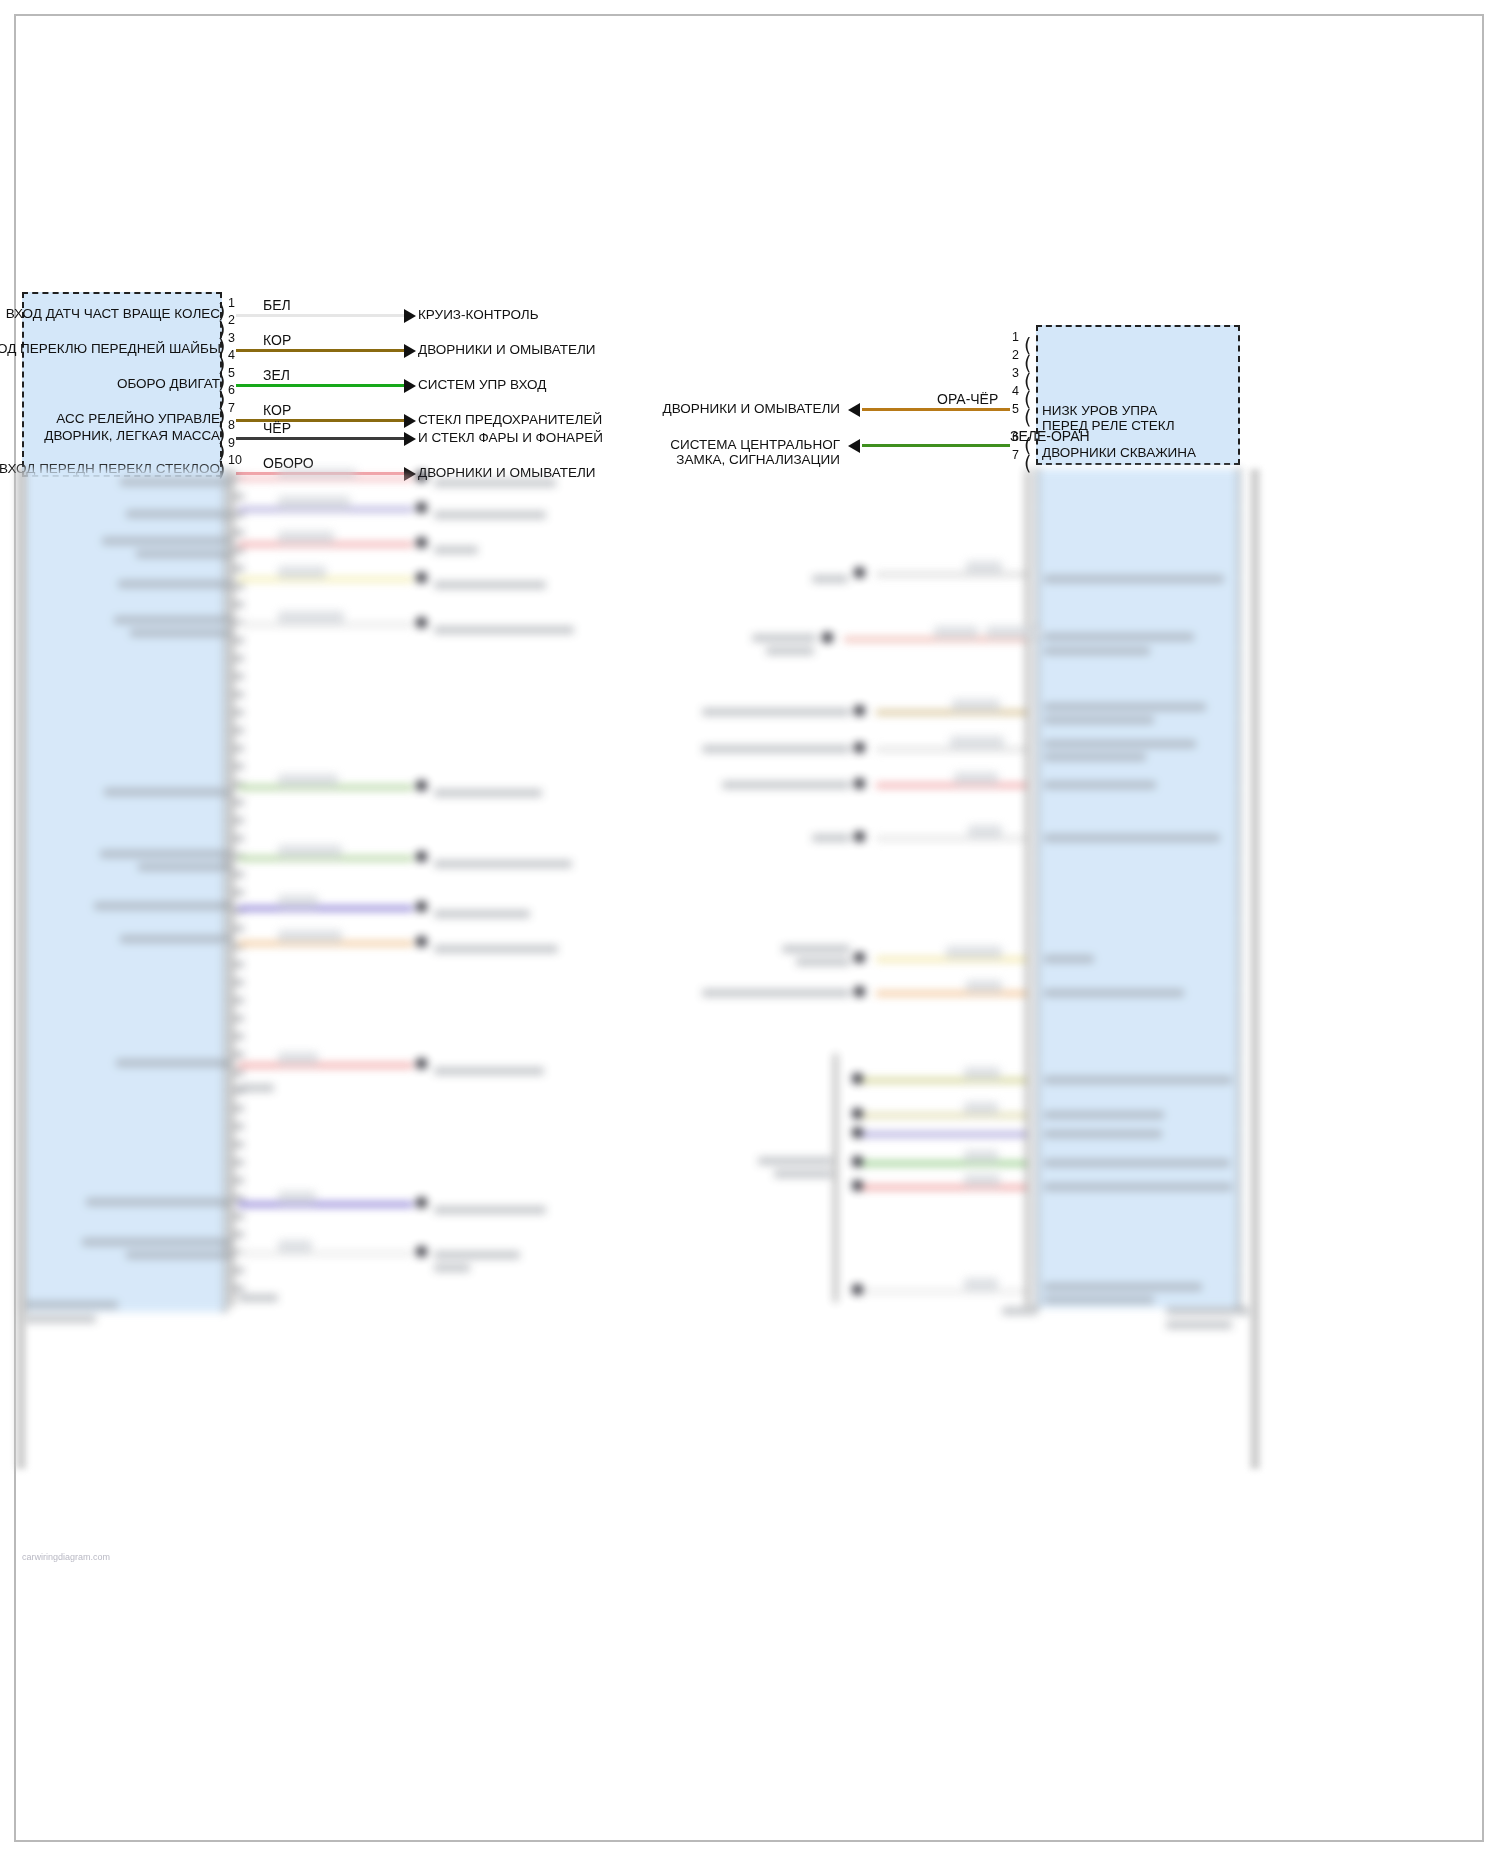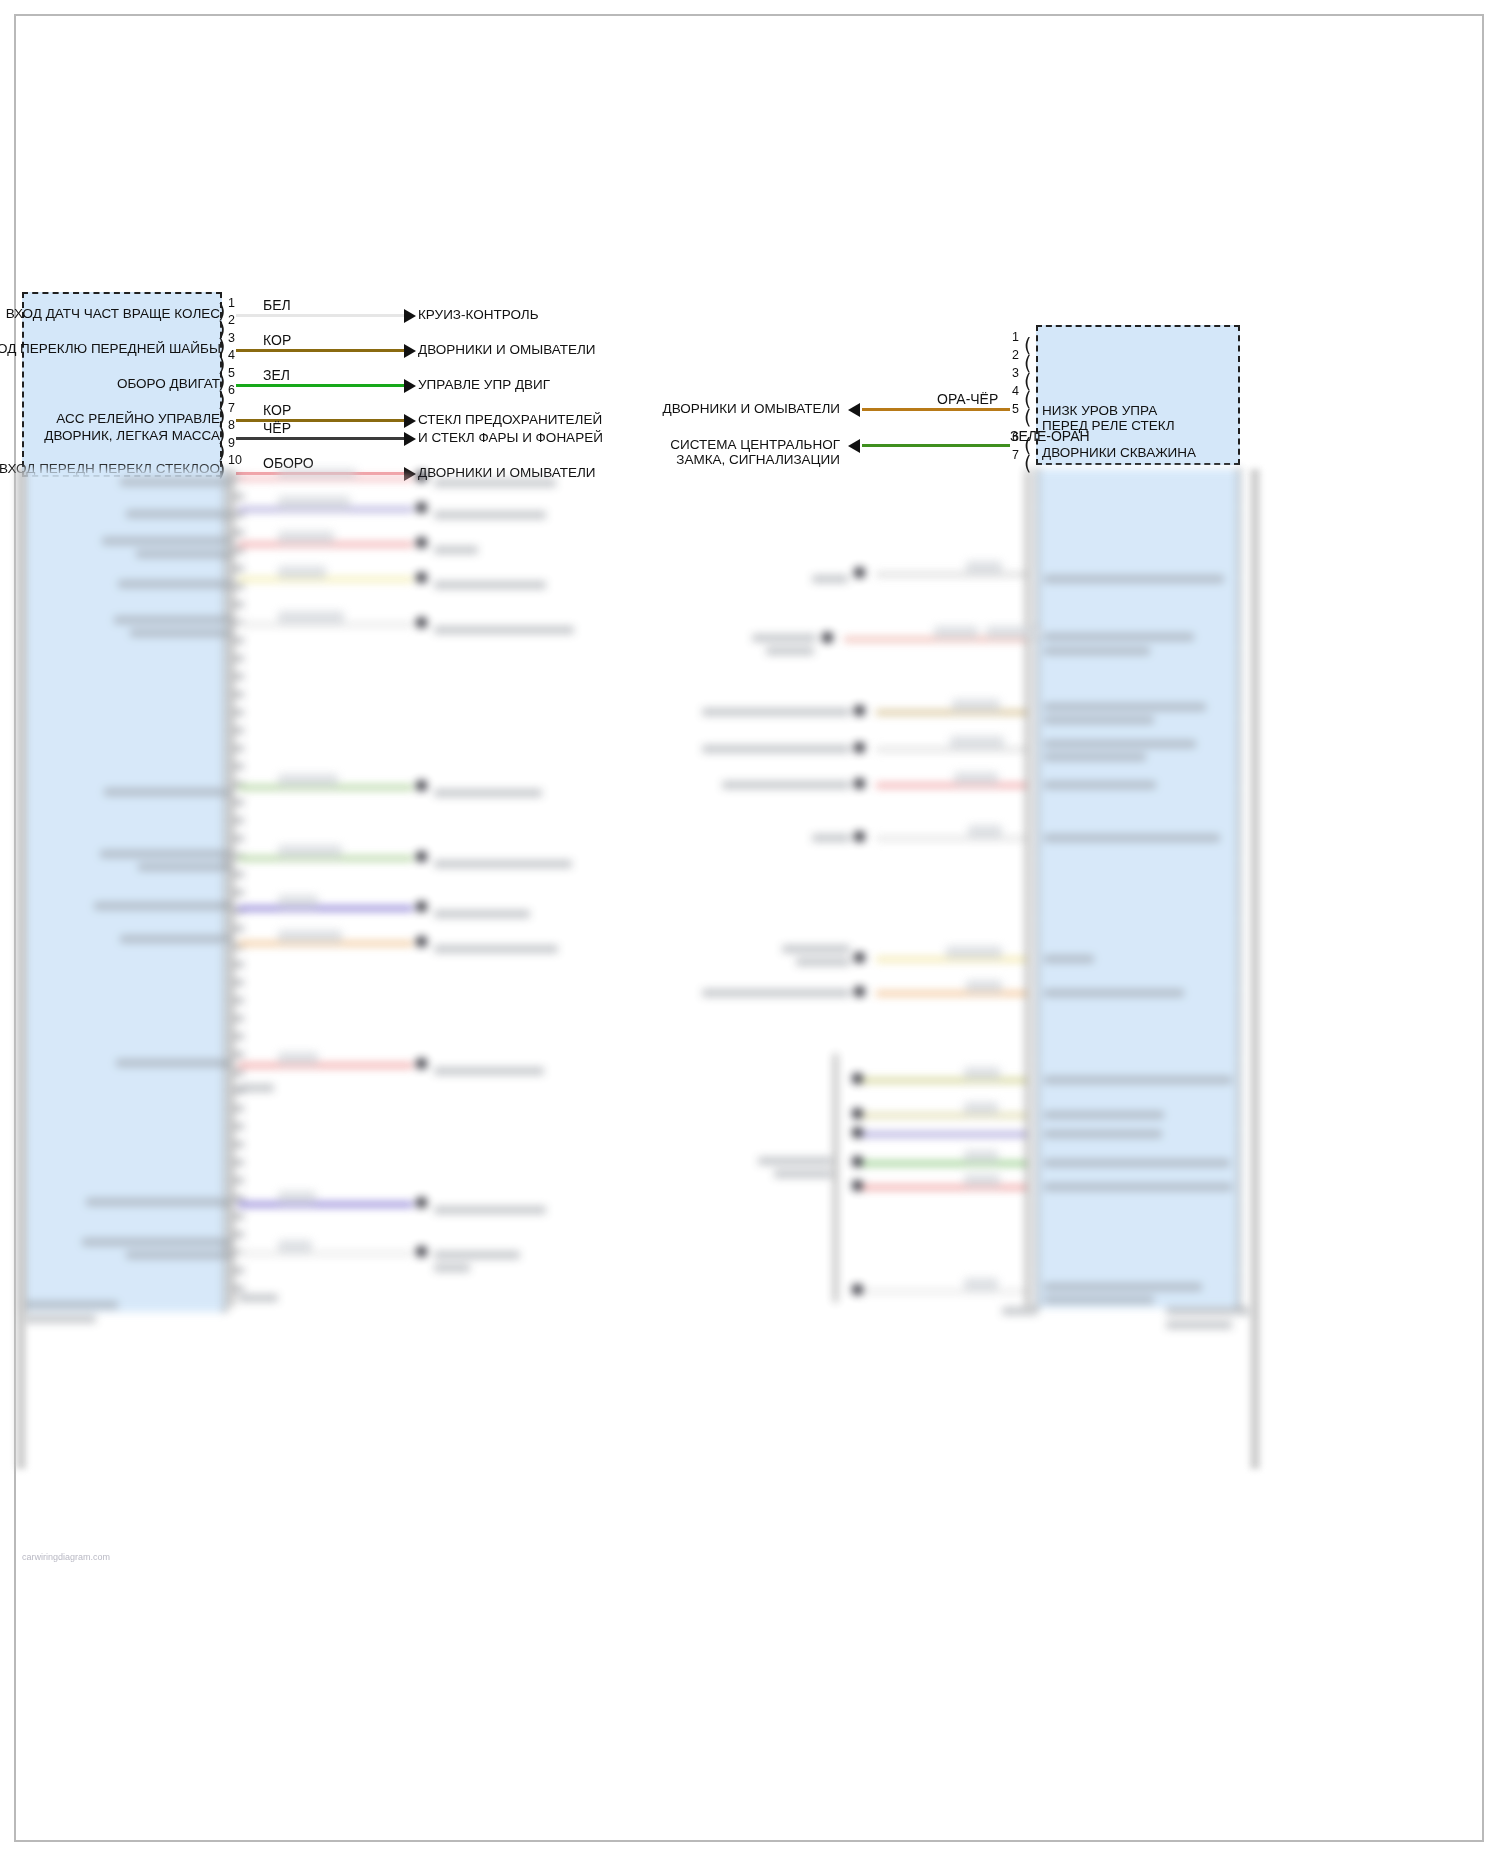--- a/index.html
+++ b/index.html
@@ -186,21 +186,21 @@
   <div class="lbl l" style="left:418px; top:307px;">КРУИЗ-КОНТРОЛЬ</div>
 
   <div class="wire" style="left:236px; top:349px; width:175px; background:#8a6a10;"></div>
   <div class="arrow-r" style="left:404px; top:344px;"></div>
   <div class="wire-label" style="left:263px; top:332px;">КОР</div>
   <div class="lbl l" style="left:418px; top:342px;">ДВОРНИКИ И ОМЫВАТЕЛИ</div>
 
   <div class="wire" style="left:236px; top:384px; width:175px; background:#17a81a;"></div>
   <div class="arrow-r" style="left:404px; top:379px;"></div>
   <div class="wire-label" style="left:263px; top:367px;">ЗЕЛ</div>
-  <div class="lbl l" style="left:418px; top:377px;">УПРАВЛЕ УПР ДВИГ</div>
+  <div class="lbl l" style="left:418px; top:377px;">СИСТЕМ УПР ВХОД</div>
 
   <div class="wire" style="left:236px; top:419px; width:175px; background:#8a6a10;"></div>
   <div class="arrow-r" style="left:404px; top:414px;"></div>
   <div class="wire-label" style="left:263px; top:402px;">КОР</div>
   <div class="lbl l" style="left:418px; top:412px;">СТЕКЛ ПРЕДОХРАНИТЕЛЕЙ</div>
 
   <div class="wire" style="left:236px; top:437px; width:175px; background:#3b3b3b;"></div>
   <div class="arrow-r" style="left:404px; top:432px;"></div>
   <div class="wire-label" style="left:263px; top:420px;">ЧЁР</div>
   <div class="lbl l" style="left:418px; top:430px;">И СТЕКЛ ФАРЫ И ФОНАРЕЙ</div>

